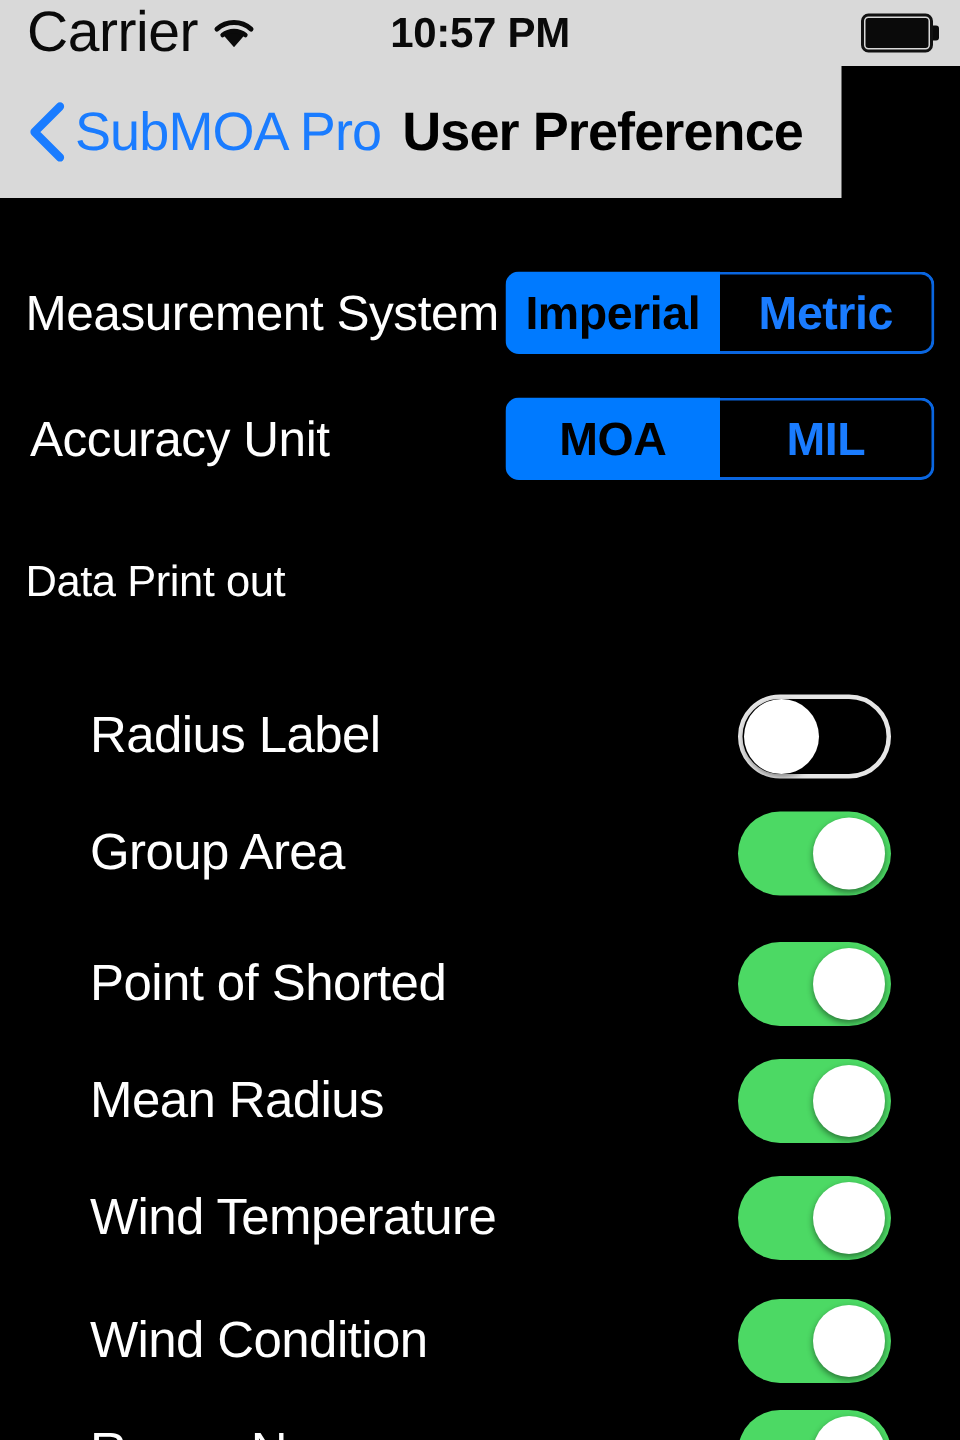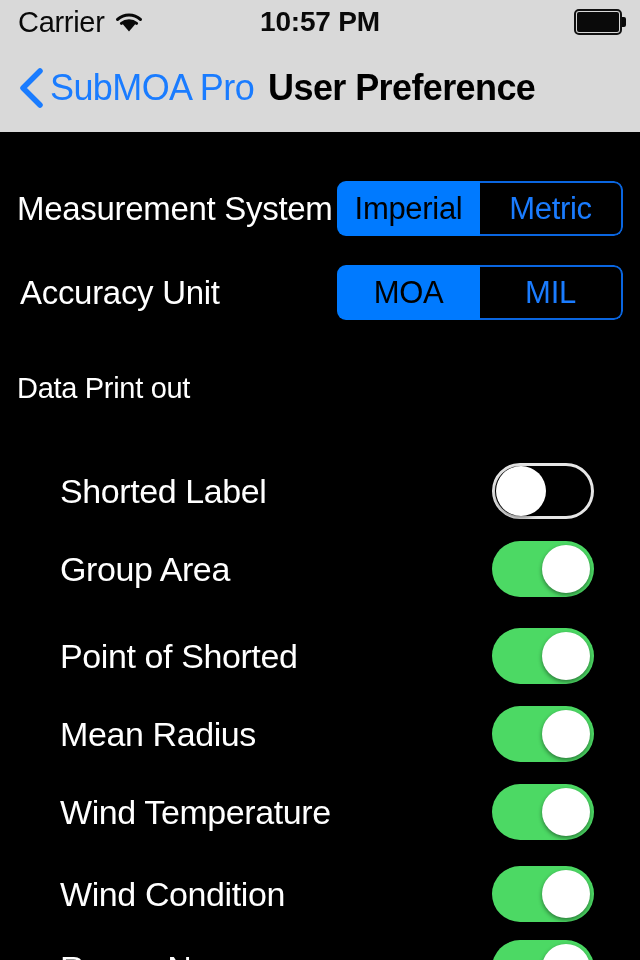--- a/index.html
+++ b/index.html
@@ -12,21 +12,21 @@
   #screen { position:relative; width:640px; height:960px; background:#000; }
 
   
   .status-bar{
     position:absolute; top:0; left:0; width:640px; height:44px;
     background:#d9d9d9;
     display:flex; align-items:center;
   }
   .sb-left{ position:absolute; left:18px; top:0; height:44px;
             display:flex; align-items:center; gap:10px; }
-  .sb-carrier{ font-size:29px; color:#0a0a0a; letter-spacing:-0.3px; }
+  .sb-carrier{ font-size:38px; color:#0a0a0a; letter-spacing:-0.3px; }
   .wifi-icon{ width:28px; height:22px; position:relative; display:block; }
   .sb-time{
     position:absolute; left:0; width:640px; text-align:center; top:0; height:44px;
     display:flex; align-items:center; justify-content:center;
     font-size:28px; font-weight:bold; color:#0a0a0a; letter-spacing:-0.2px;
   }
   .sb-right{ position:absolute; right:14px; top:0; height:44px;
              display:flex; align-items:center; }
   .battery{ position:relative; width:52px; height:26px; }
   .battery-shell{
@@ -37,21 +37,21 @@
     position:absolute; left:3px; top:3px; width:42px; height:20px;
     background:#0a0a0a; border-radius:2px;
   }
   .battery-nub{
     position:absolute; right:0; top:8px; width:4px; height:10px;
     background:#0a0a0a; border-radius:0 2px 2px 0;
   }
 
   
   .nav-bar{
-    position:absolute; top:44px; left:0; width:640px; height:88px;
+    position:absolute; top:44px; left:0; width:561px; height:88px;
     background:#d9d9d9;
     display:flex; align-items:center;
   }
   .nav-back{
     display:flex; align-items:center; gap:6px;
     margin-left:18px; cursor:pointer;
   }
   .chevron-left{ width:26px; height:42px; display:block; flex:none; }
   .nav-back-label{
     font-size:36px; color:#1a7cff; letter-spacing:-0.6px; white-space:nowrap;
@@ -72,21 +72,21 @@
   .seg-row.indented .row-label{ left:20px; }
 
   .segmented{
     position:absolute; left:337px; top:0; width:286px; height:55px;
     display:flex; border-radius:9px; overflow:hidden;
   }
   .seg{
     flex:1 1 50%;
     display:flex; align-items:center; justify-content:center;
     font-size:31px; letter-spacing:-0.3px;
-    cursor:pointer; user-select:none;
+    cursor:pointer; user-select:none;font-weight:bold;
   }
   .seg.on{ background:#007aff; color:#000; }
   .seg.off{
     background:#000; color:#1a7cff;
     border:2px solid #0a66e0; border-left:none;
     border-radius:0 9px 9px 0;
     text-align:right;
   }
 
   .section-header{
@@ -167,21 +167,21 @@
       <span class="row-label">Accuracy Unit</span>
       <div class="segmented">
         <div class="seg on">MOA</div>
         <div class="seg off">MIL</div>
       </div>
     </div>
 
     <div class="section-header" style="top:240px;">Data Print out</div>
 
     <div class="toggle-row" style="top:324px;">
-      <span class="row-label">Shorted Label</span>
+      <span class="row-label">Radius Label</span>
       <div class="switch off">
           <span class="knob"></span>
         </div>
     </div>
 
     <div class="toggle-row" style="top:402px;">
       <span class="row-label">Group Area</span>
       <div class="switch on">
           <span class="knob"></span>
         </div>

